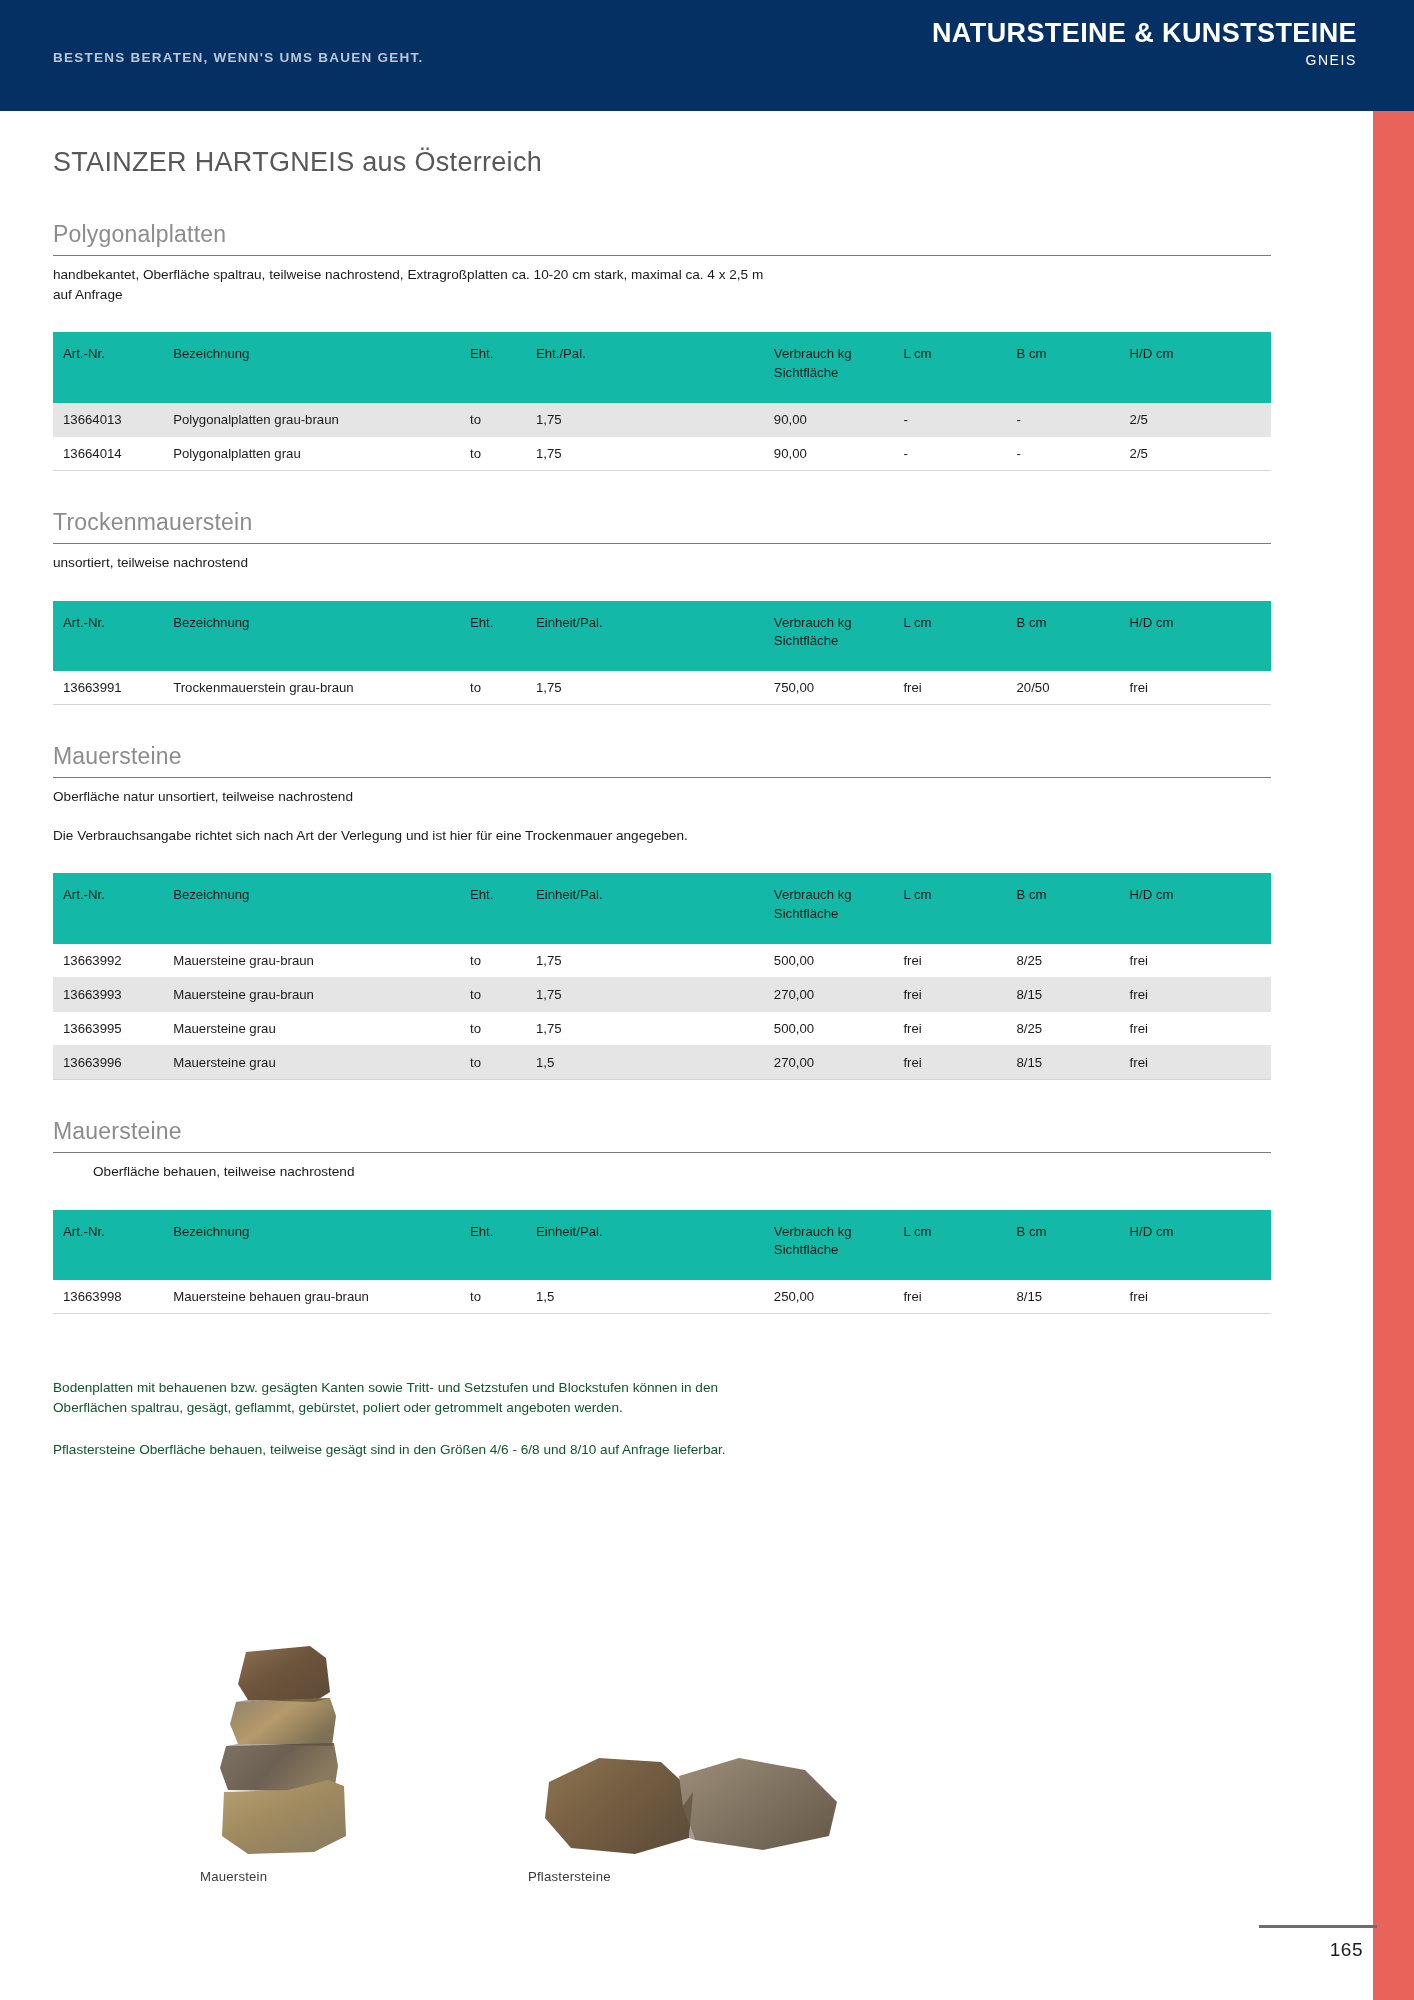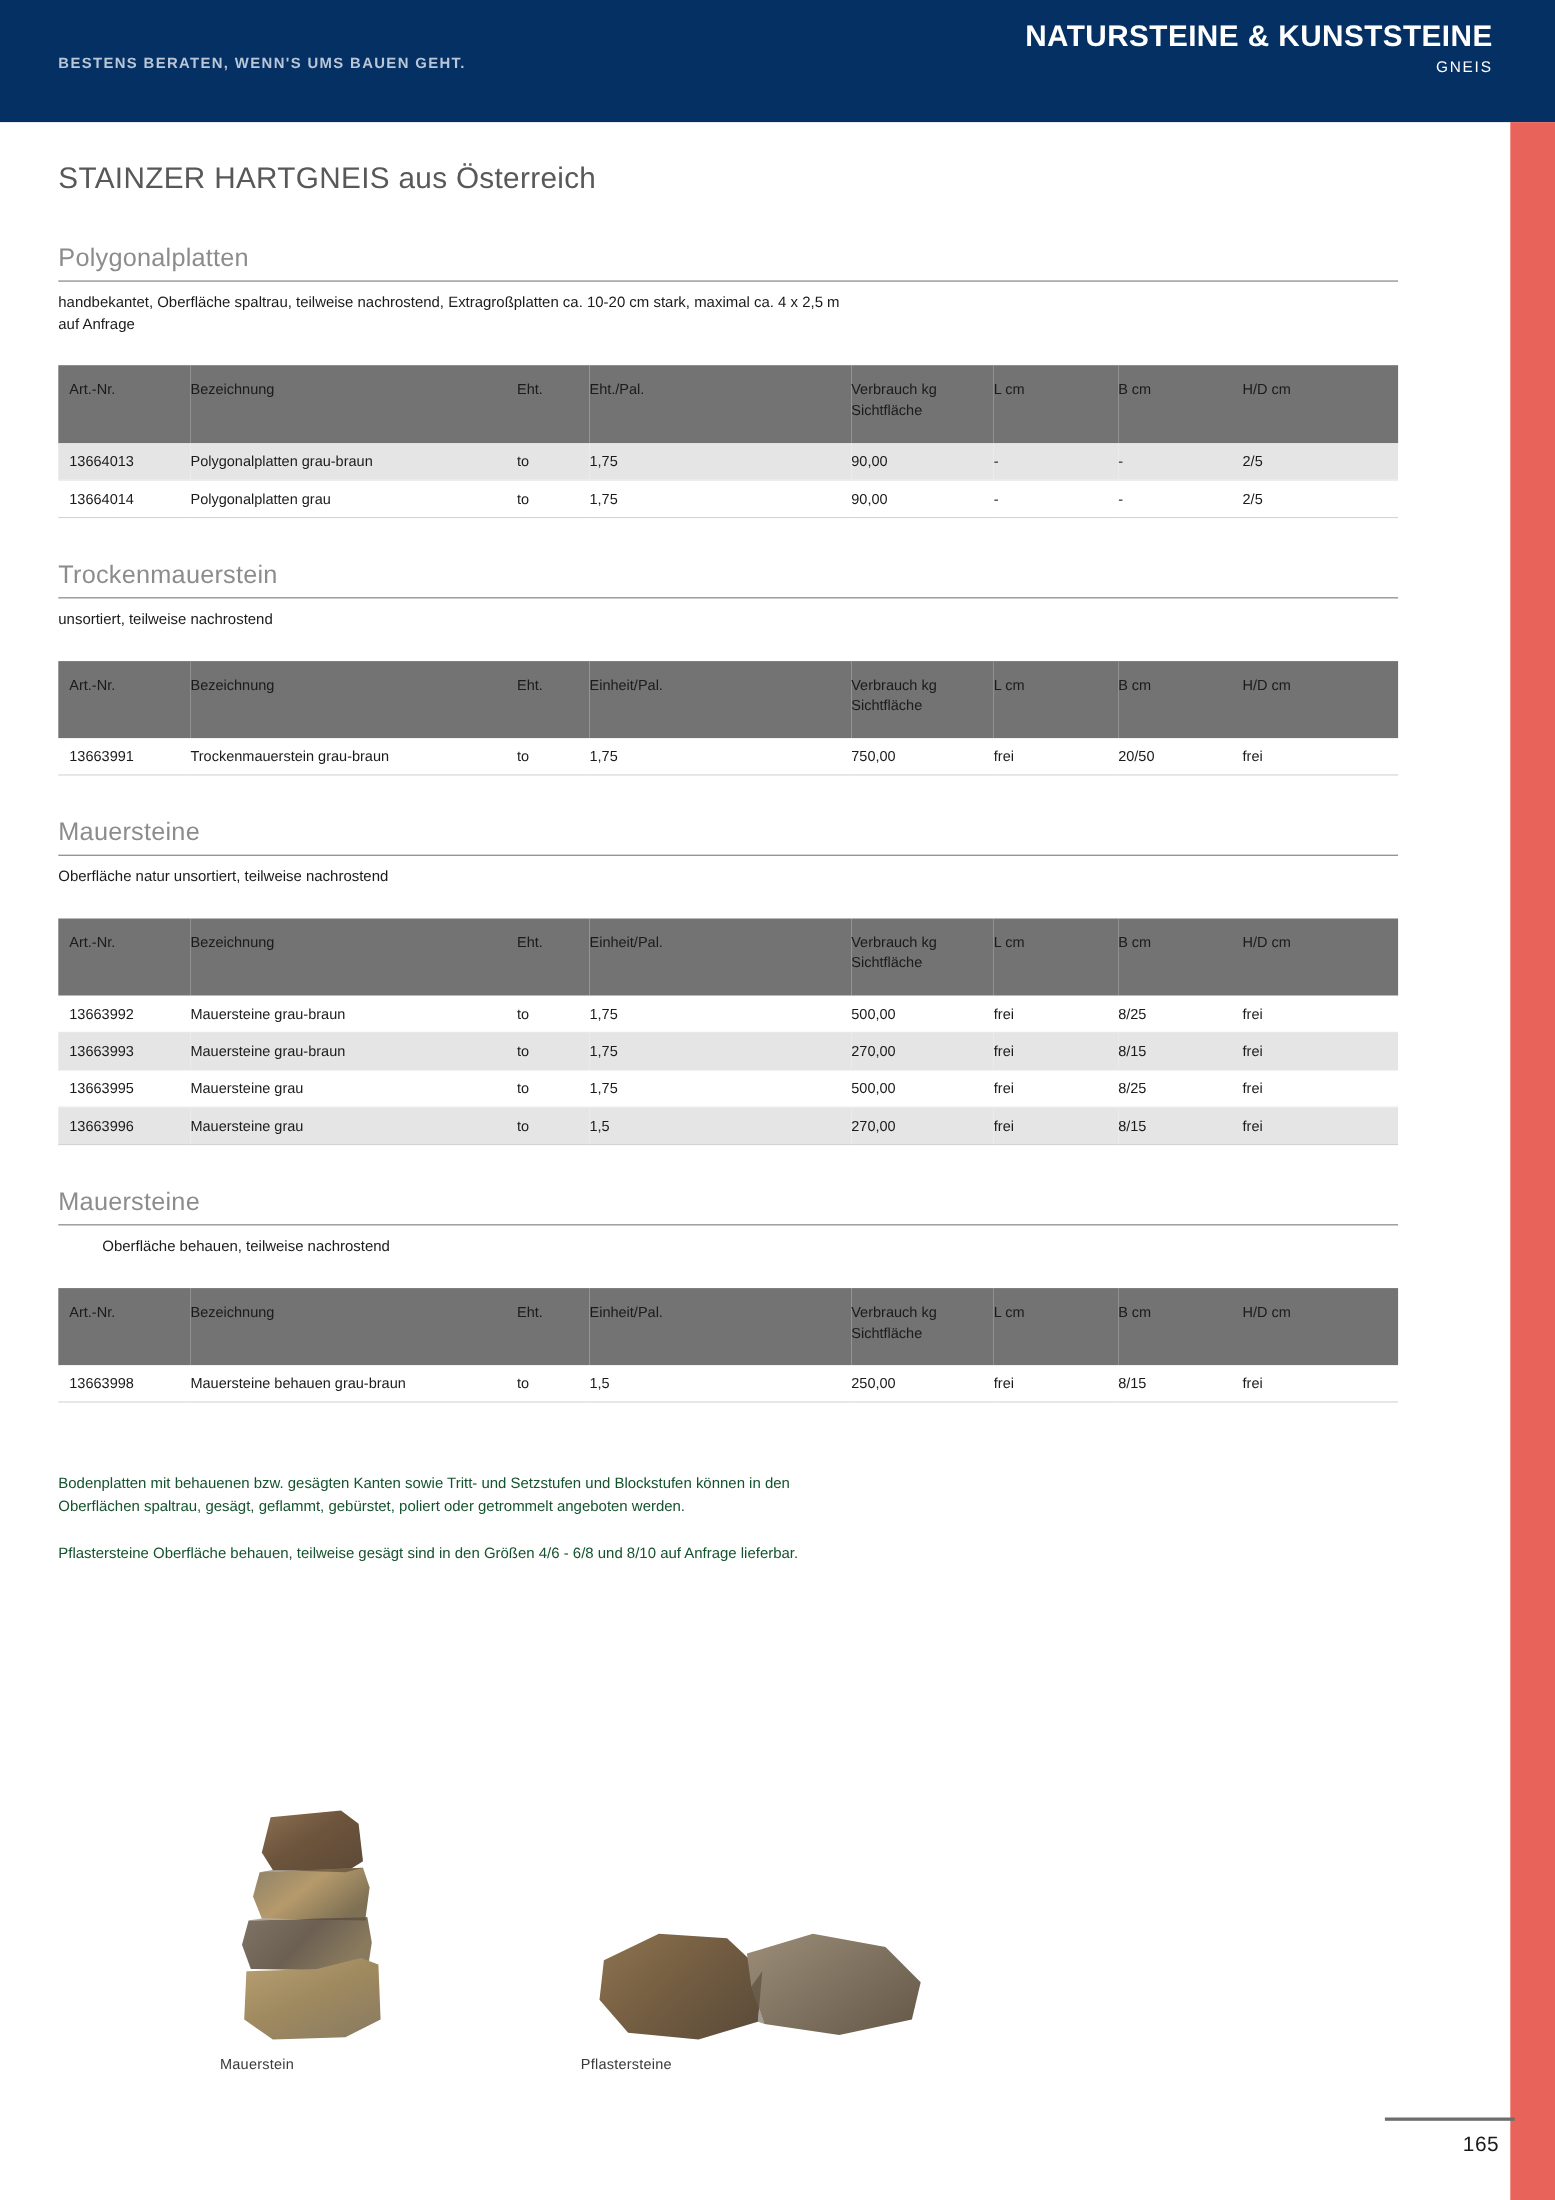--- a/index.html
+++ b/index.html
@@ -114,21 +114,21 @@
 
   
   table.spec {
     border-collapse: collapse;
     width: 1218px;
     margin-top: 28px;
     table-layout: fixed;
     font-size: 13.2px;
   }
   table.spec thead th {
-    background: #737373;
+    background: #14b8a6;
     color: #1b1b1b;
     font-weight: 400;
     text-align: left;
     vertical-align: top;
     padding: 13px 0 20px 0;
     font-size: 13.2px;
     line-height: 1.42;
   }
   table.spec thead th:first-child { padding-left: 10px; }
   table.spec tbody td {
@@ -315,20 +315,21 @@
                 <td>frei</td>
                 <td>20/50</td>
                 <td>frei</td>
               </tr>
             </tbody>
           </table>
         </div>
         <div class="section">
           <div class="section-heading">Mauersteine</div>
           <div class="section-desc" style="white-space: pre-line;">Oberfläche natur unsortiert, teilweise nachrostend</div>
+          <div class="section-note">Die Verbrauchsangabe richtet sich nach Art der Verlegung und ist hier für eine Trockenmauer angegeben.</div>
           <table class="spec">
             <colgroup>
               <col class="c-art">
               <col class="c-bez">
               <col class="c-eht">
               <col class="c-pal">
               <col class="c-ver">
               <col class="c-l">
               <col class="c-b">
               <col class="c-hd">

